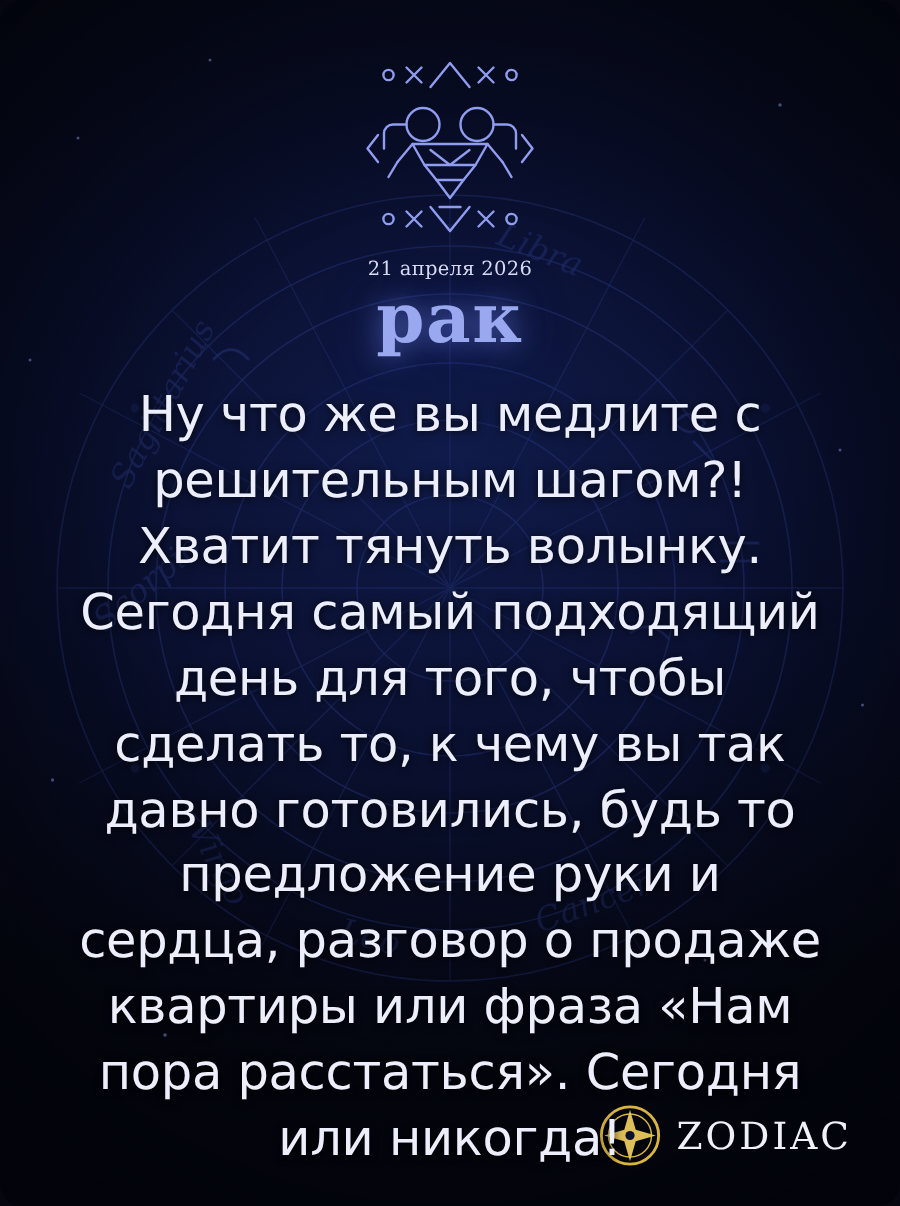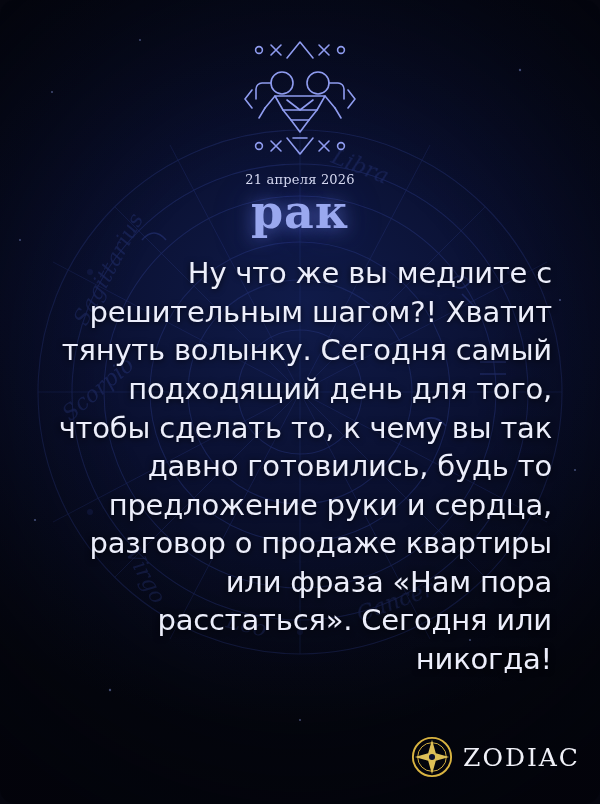--- a/index.html
+++ b/index.html
@@ -68,32 +68,32 @@
     font-family: "DejaVu Serif", serif;
     font-weight: bold;
     color: #9aa8ef;
     letter-spacing: 1px;
     text-shadow: 0 0 18px rgba(120,140,255,0.55), 0 0 40px rgba(80,100,220,0.35);
   }
   .forecast {
     margin-top: 18px;
     width: 540px;
     padding: 0 18px;
-    text-align: right;
-    font-size: 29px;
+    text-align: center;
+    font-size: 33px;
     line-height: 1.33;
     color: #eceefb;
     font-family: "DejaVu Sans", sans-serif;
     font-weight: normal;
     letter-spacing: -0.2px;
     text-shadow: 0 1px 6px rgba(0,0,0,0.8);
   }
   .footer {
     position: absolute;
-    right: 20px;
+    right: 32px;
     bottom: 26px;
     display: flex;
     align-items: center;
     gap: 10px;
   }
   .footer-mark {
     width: 42px;
     height: 42px;
   }
   .brand {

